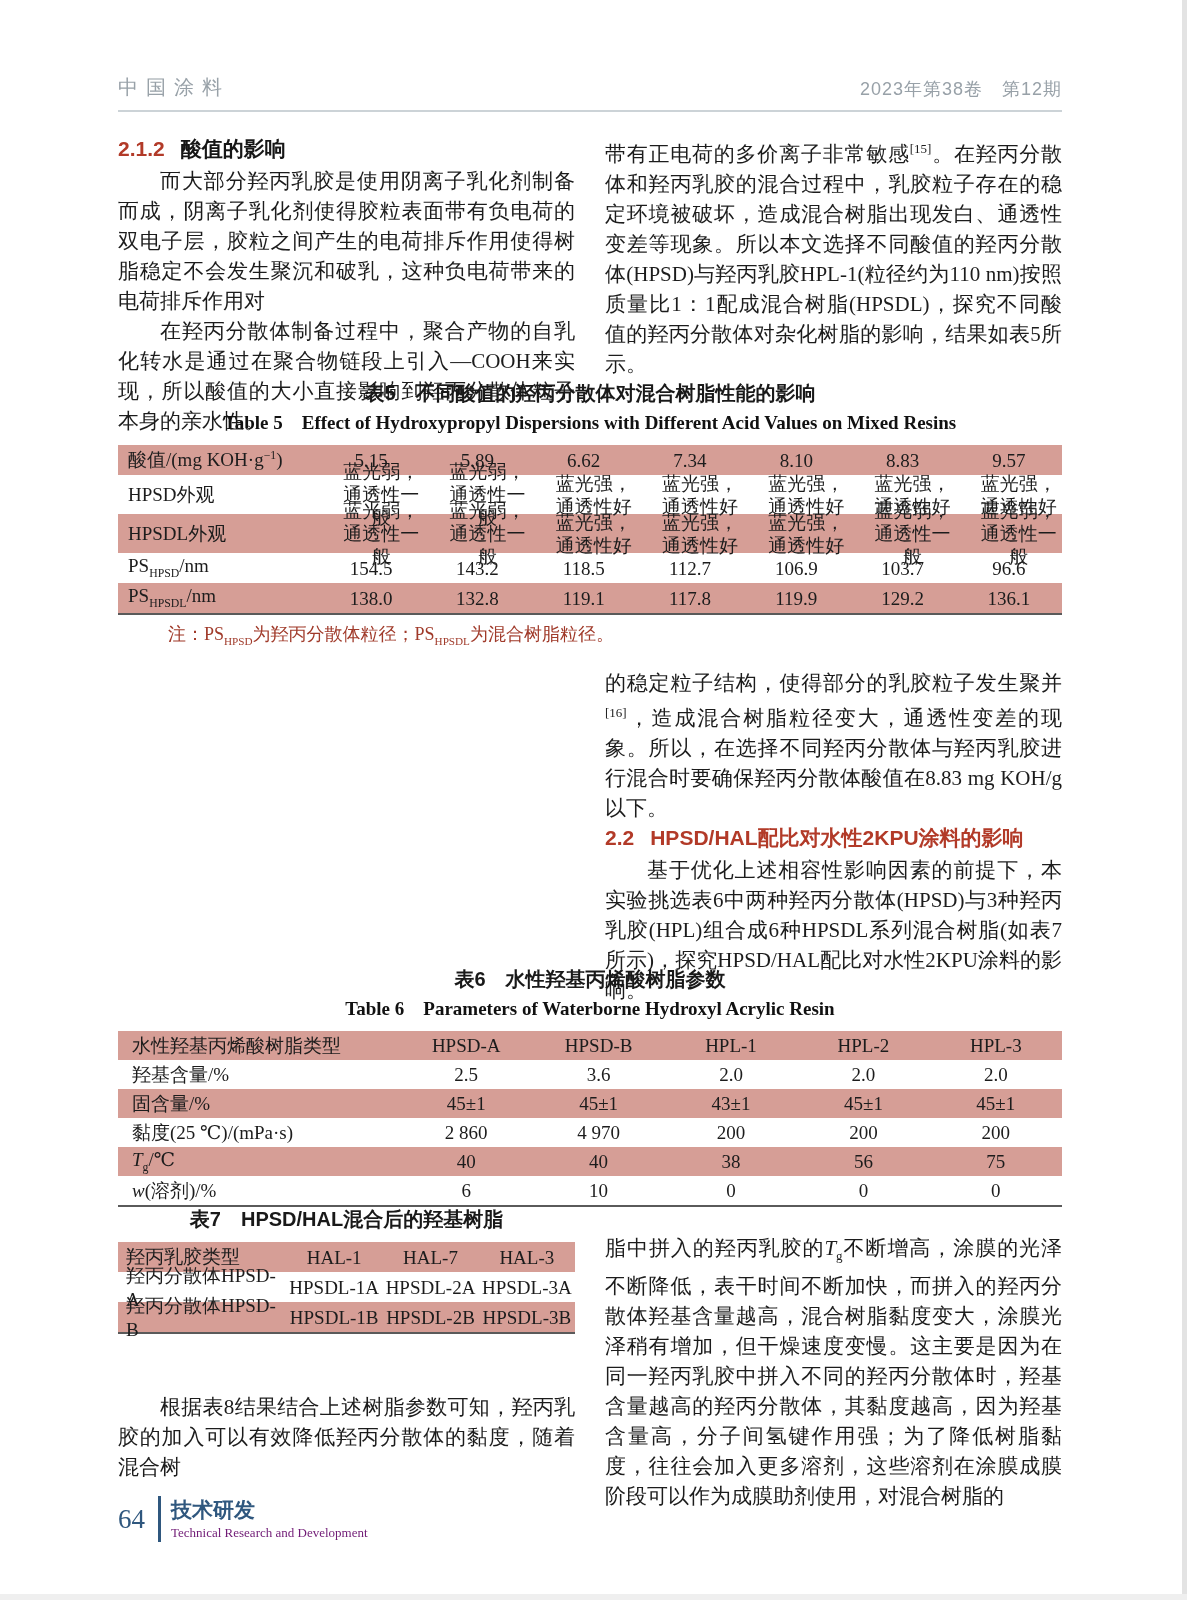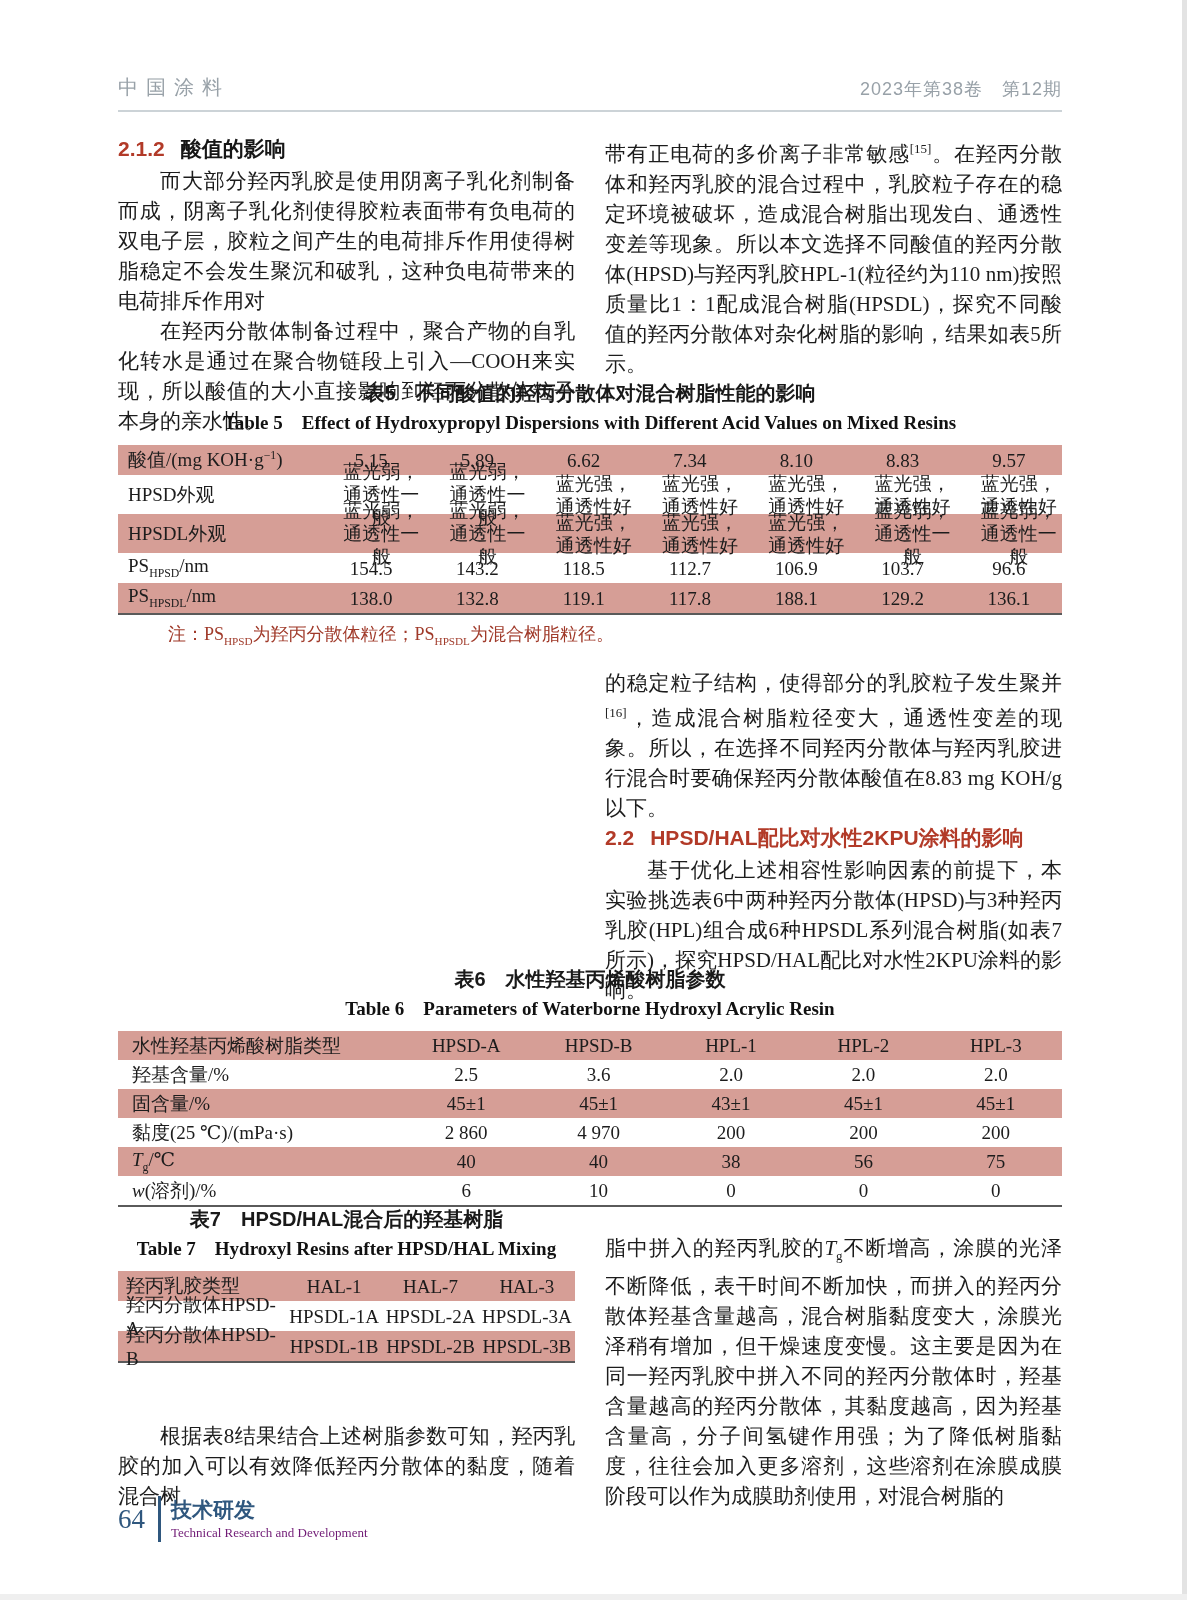--- a/index.html
+++ b/index.html
@@ -138,21 +138,21 @@
           <div class="tcell">106.9</div>
           <div class="tcell">103.7</div>
           <div class="tcell">96.6</div>
         </div>
         <div class="trow pink">
           <div class="tlabel">PS<sub>HPSDL</sub>/nm</div>
           <div class="tcell">138.0</div>
           <div class="tcell">132.8</div>
           <div class="tcell">119.1</div>
           <div class="tcell">117.8</div>
-          <div class="tcell">188.1</div>
+          <div class="tcell">119.9</div>
           <div class="tcell">129.2</div>
           <div class="tcell">136.1</div>
         </div>
       </div>
     <div class="tnote">注：PS<sub>HPSD</sub>为羟丙分散体粒径；PS<sub>HPSDL</sub>为混合树脂粒径。</div>
   </div>
 
 
   <div class="col" style="left:605px;top:668px;">
     <p class="para">的稳定粒子结构，使得部分的乳胶粒子发生聚并<sup>[16]</sup>，造成混合树脂粒径变大，通透性变差的现象。所以，在选择不同羟丙分散体与羟丙乳胶进行混合时要确保羟丙分散体酸值在8.83 mg KOH/g以下。</p>
@@ -213,21 +213,20 @@
           <div class="tcell">0</div>
           <div class="tcell">0</div>
           <div class="tcell">0</div>
         </div>
       </div>
   </div>
 
   <div class="col" style="left:118px;top:1206px;">
     <div>
       <div class="cap-zh">表7　HPSD/HAL混合后的羟基树脂</div>
-      <div class="cap-en">Table 7　Hydroxyl Resins after HPSD/HAL Mixing</div>
       <div class="dtable t7">
           <div class="trow pink">
             <div class="tlabel">羟丙乳胶类型</div>
             <div class="tcell">HAL-1</div>
             <div class="tcell">HAL-7</div>
             <div class="tcell">HAL-3</div>
           </div>
           <div class="trow">
             <div class="tlabel">羟丙分散体HPSD-A</div>
             <div class="tcell">HPSDL-1A</div>

